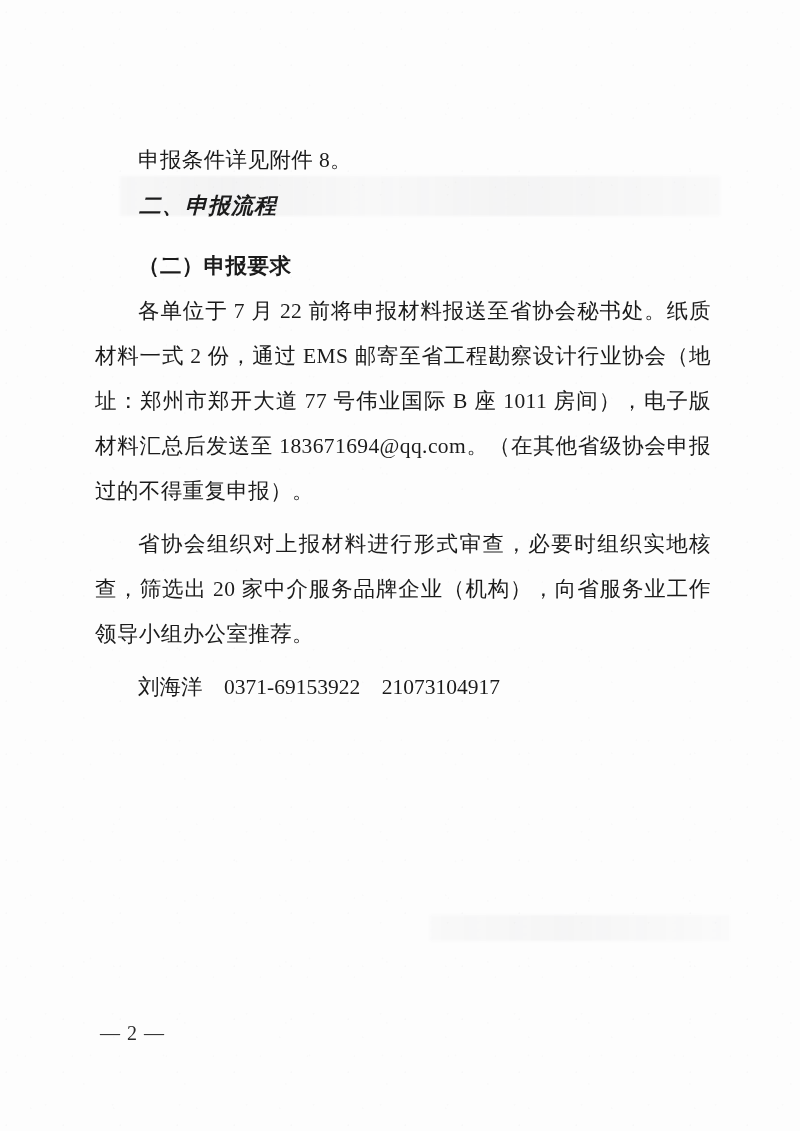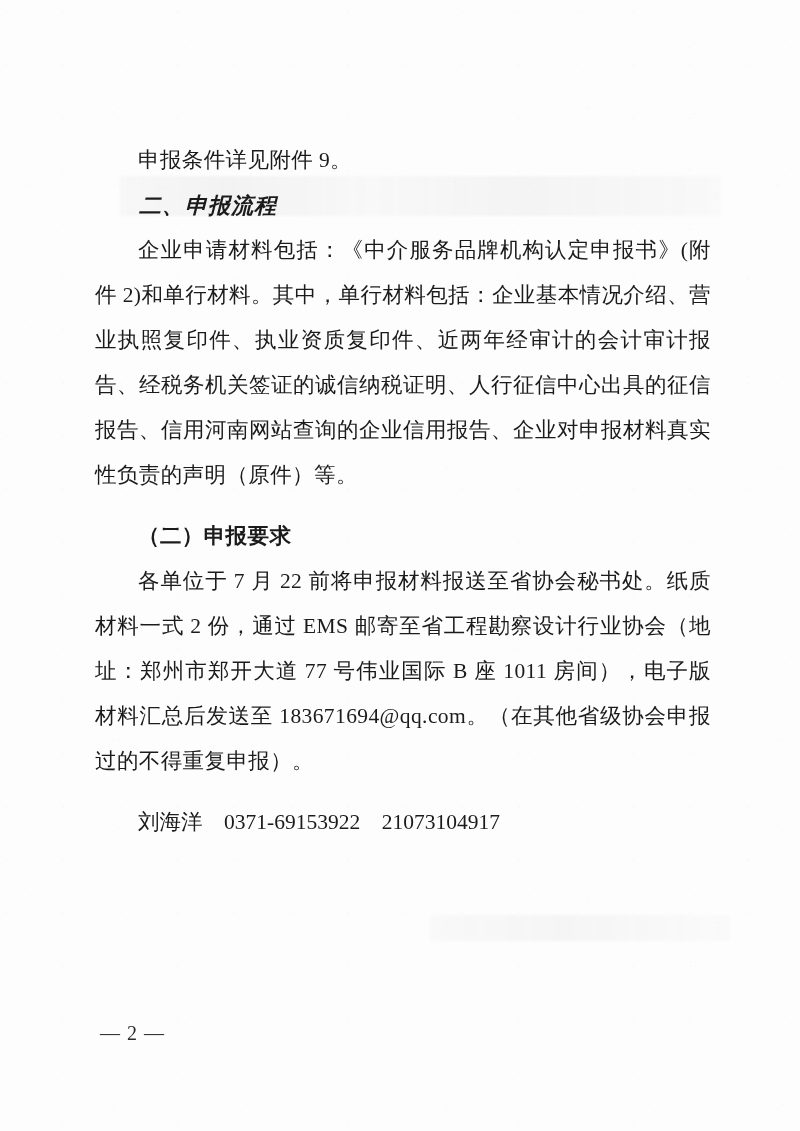--- a/index.html
+++ b/index.html
@@ -130,35 +130,35 @@
 <body>
 
 <div class="page">
 
   <div class="grain"></div>
   <div class="ghost-band"></div>
   <div class="ghost-band2"></div>
 
   <div class="content">
 
-    <p class="line-indent">申报条件详见附件 9。</p>
+    <p class="line-indent">申报条件详见附件 8。</p>
 
     <h2 class="heading">二、申报流程</h2>
 
 
-    <p class="para">企业申请材料包括：《中介服务品牌机构认定申报书》(附件 2)和单行材料。其中，单行材料包括：企业基本情况介绍、营业执照复印件、执业资质复印件、近两年经审计的会计审计报告、经税务机关签证的诚信纳税证明、人行征信中心出具的征信报告、信用河南网站查询的企业信用报告、企业对申报材料真实性负责的声明（原件）等。</p>
 
     <div class="spacer-sm"></div>
 
     <h3 class="subheading">（二）申报要求</h3>
 
     <p class="para">各单位于 7 月 22 前将申报材料报送至省协会秘书处。纸质材料一式 2 份，通过 EMS 邮寄至省工程勘察设计行业协会（地址：郑州市郑开大道 77 号伟业国际 B 座 1011 房间），电子版材料汇总后发送至 183671694@qq.com。（在其他省级协会申报过的不得重复申报）。</p>
 
     <div class="spacer-xs"></div>
 
+    <p class="para">省协会组织对上报材料进行形式审查，必要时组织实地核查，筛选出 20 家中介服务品牌企业（机构），向省服务业工作领导小组办公室推荐。</p>
 
     <div class="spacer-xs"></div>
 
 
     <p class="contact-line">刘海洋    0371-69153922    21073104917</p>
 
   </div>
 
   <div class="footer">— 2 —</div>
 

